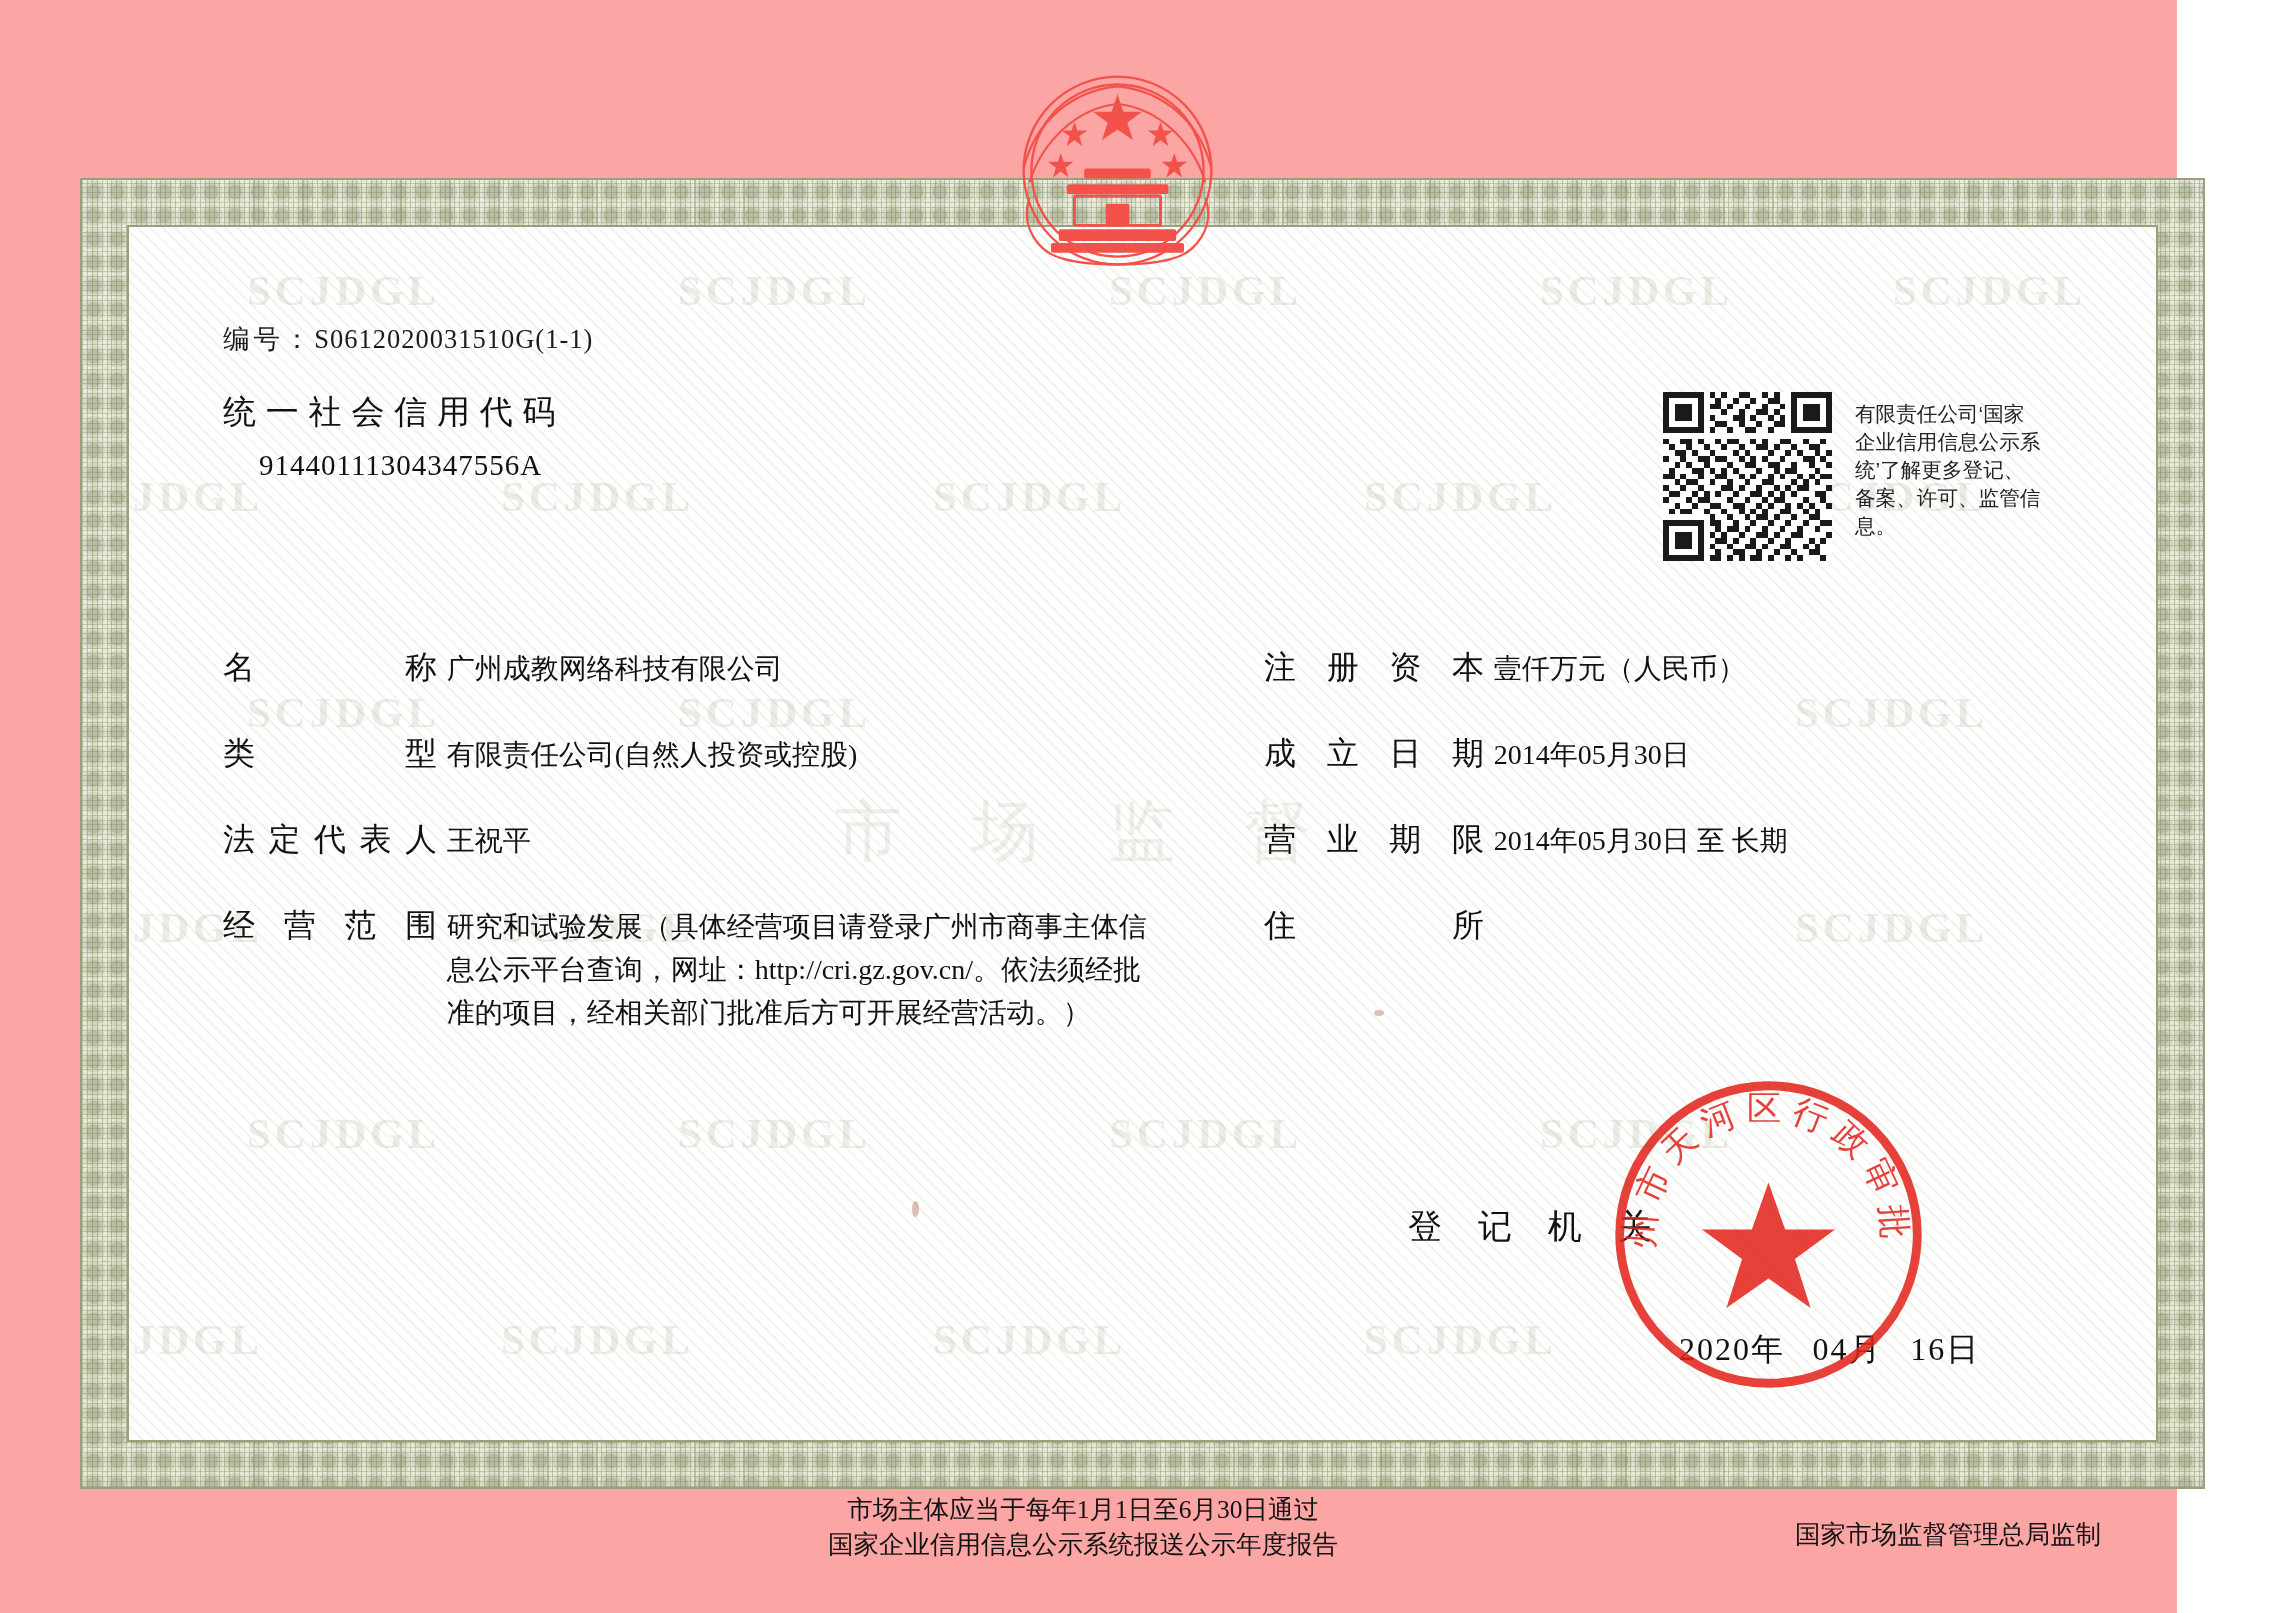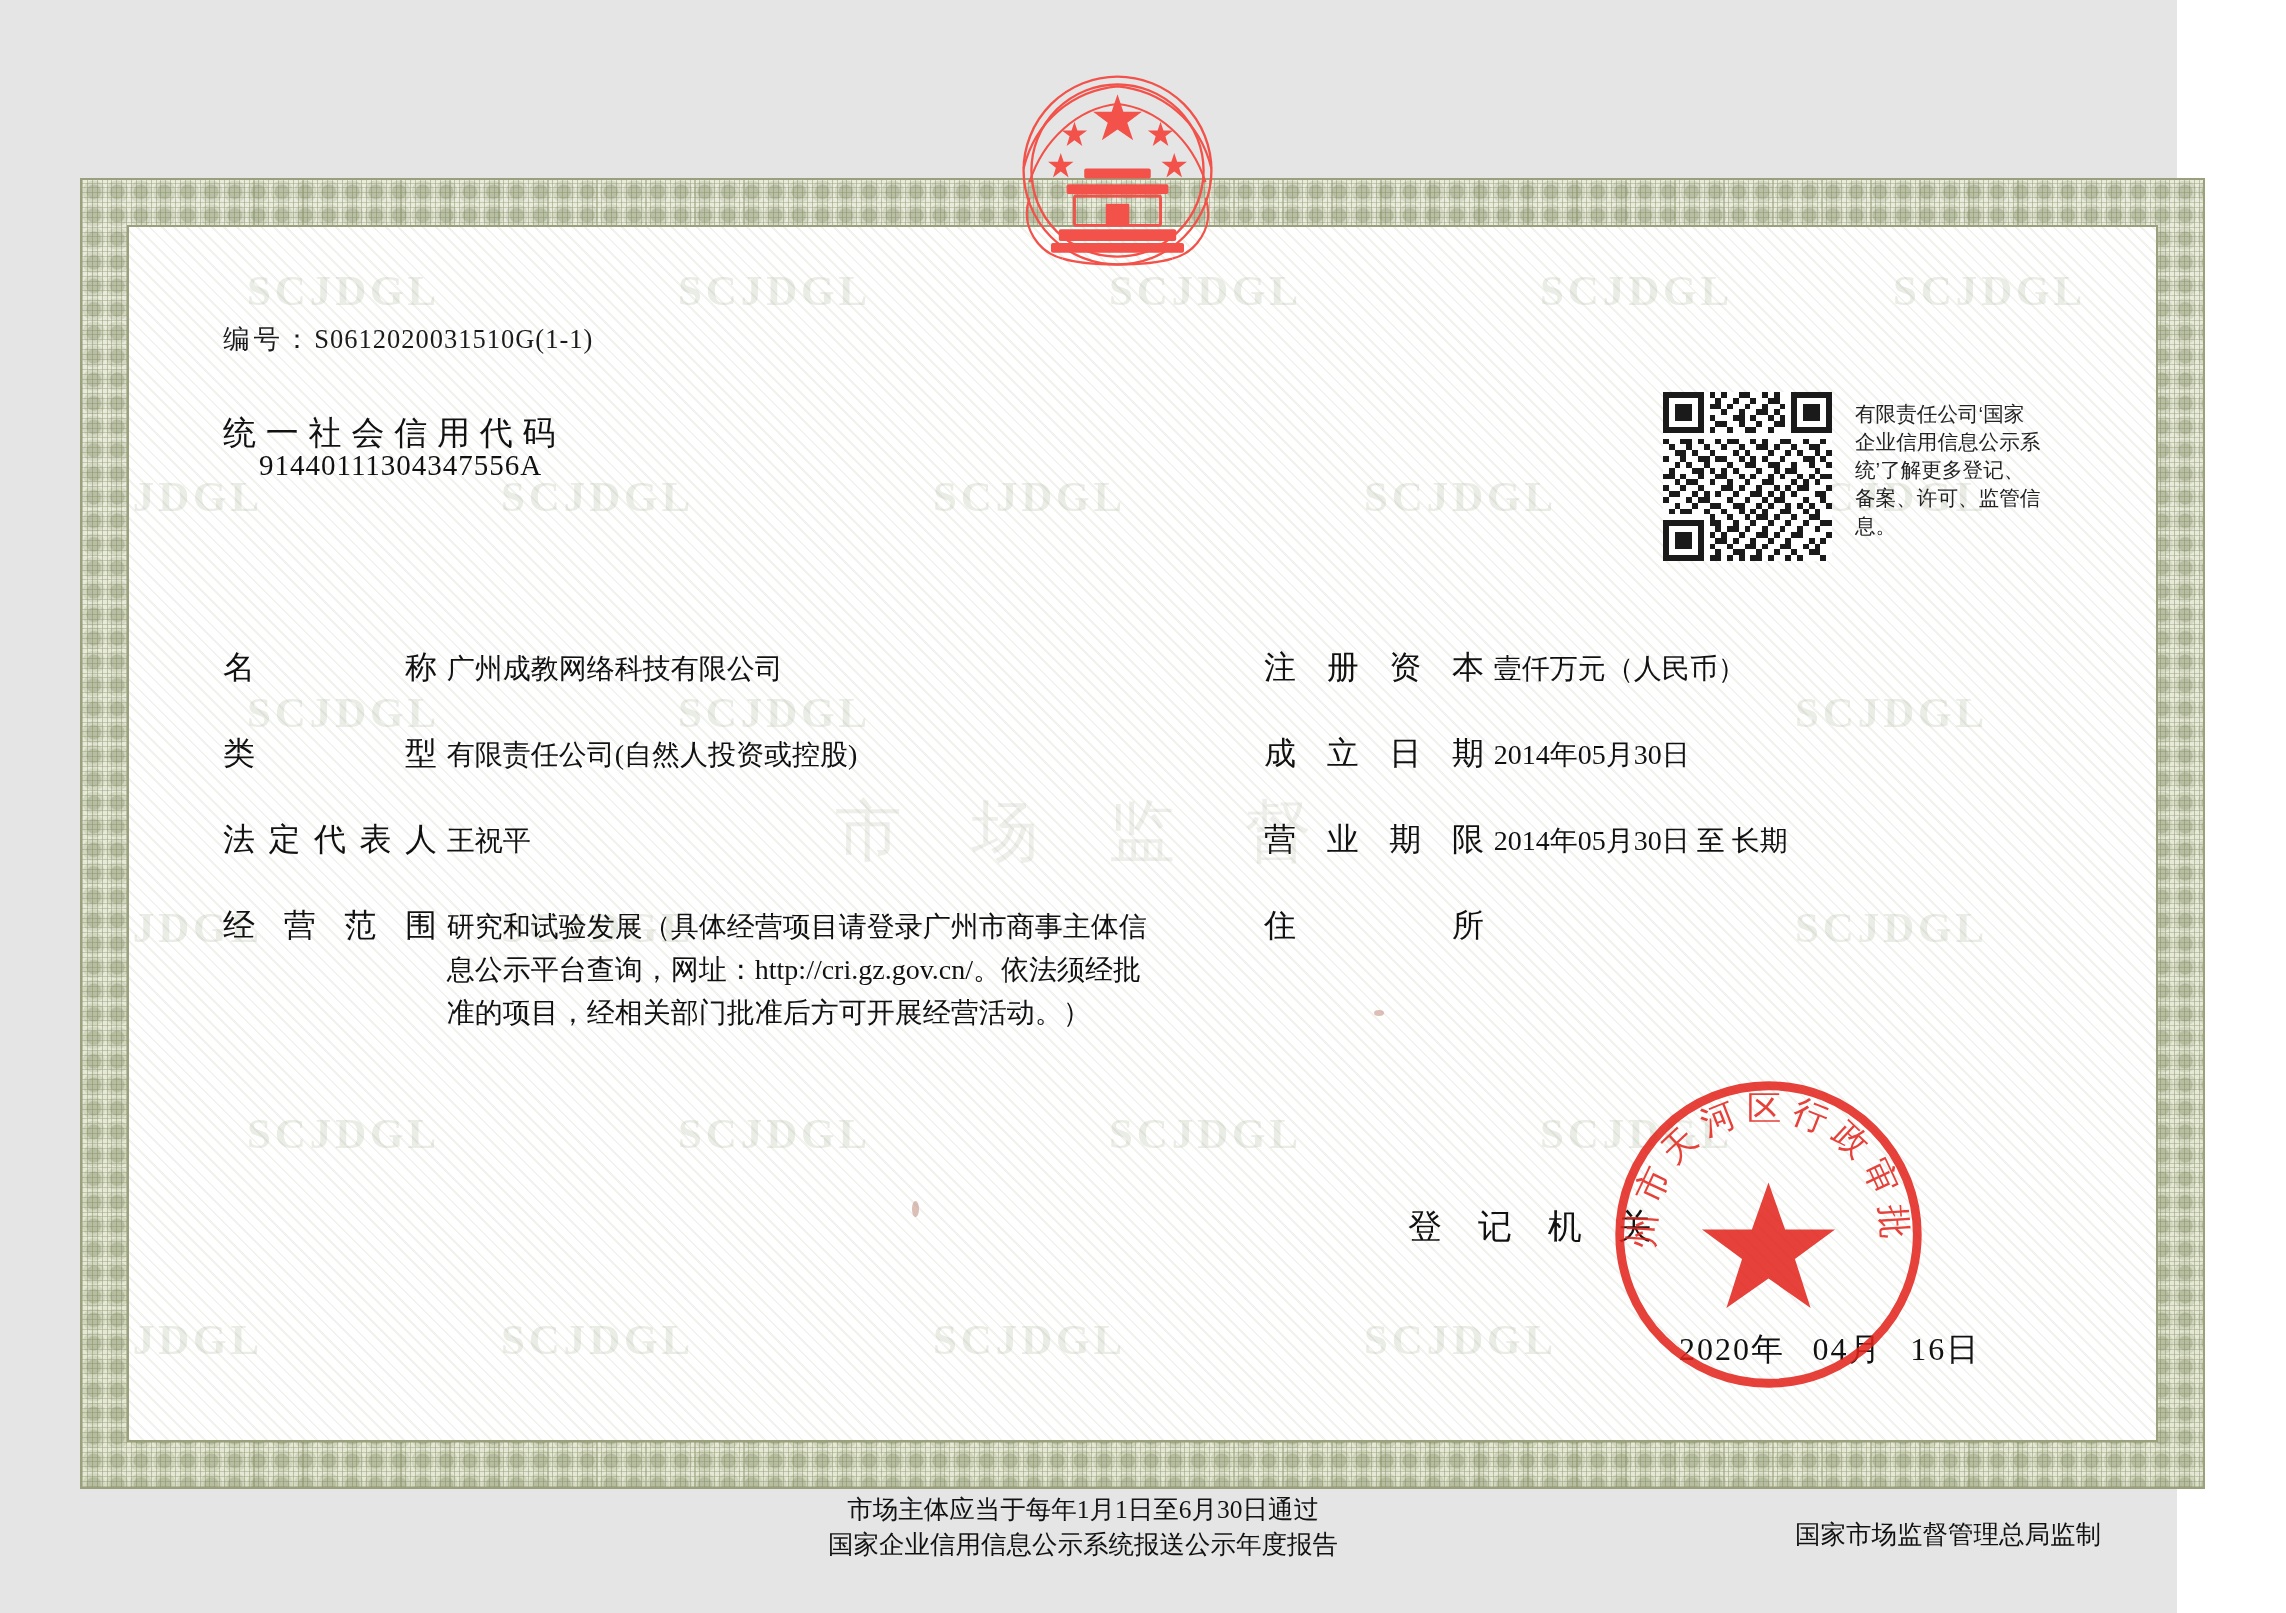--- a/index.html
+++ b/index.html
@@ -13,21 +13,21 @@
     font-family: "Liberation Serif", "DejaVu Serif", serif;
     position: relative;
     overflow: hidden;
   }
 
   .page {
     position: absolute;
     left: 0; top: 0;
     width: 2177px;
     height: 1613px;
-    background: #e5e5e5;
+    background: #fca5a5;
   }
 
   
   .cert-frame {
     position: absolute;
     left: 80px;
     top: 178px;
     width: 2125px;
     height: 1311px;
     background: #ffffff;
@@ -153,21 +153,20 @@
   }
   .serial .label { letter-spacing: 3.9px; }
   .uscc-label {
     position: absolute;
     left: 223px;
     top: 390px;
     font-size: 33px;
     letter-spacing: 9.8px;
     color: #111;
     z-index: 7;
-    margin-top: 21px;
   }
   .uscc-value {
     position: absolute;
     left: 223px;
     top: 449px;
     font-size: 29px;
     letter-spacing: 1px;
     color: #111;
     z-index: 7;
     margin-left: 36px;

